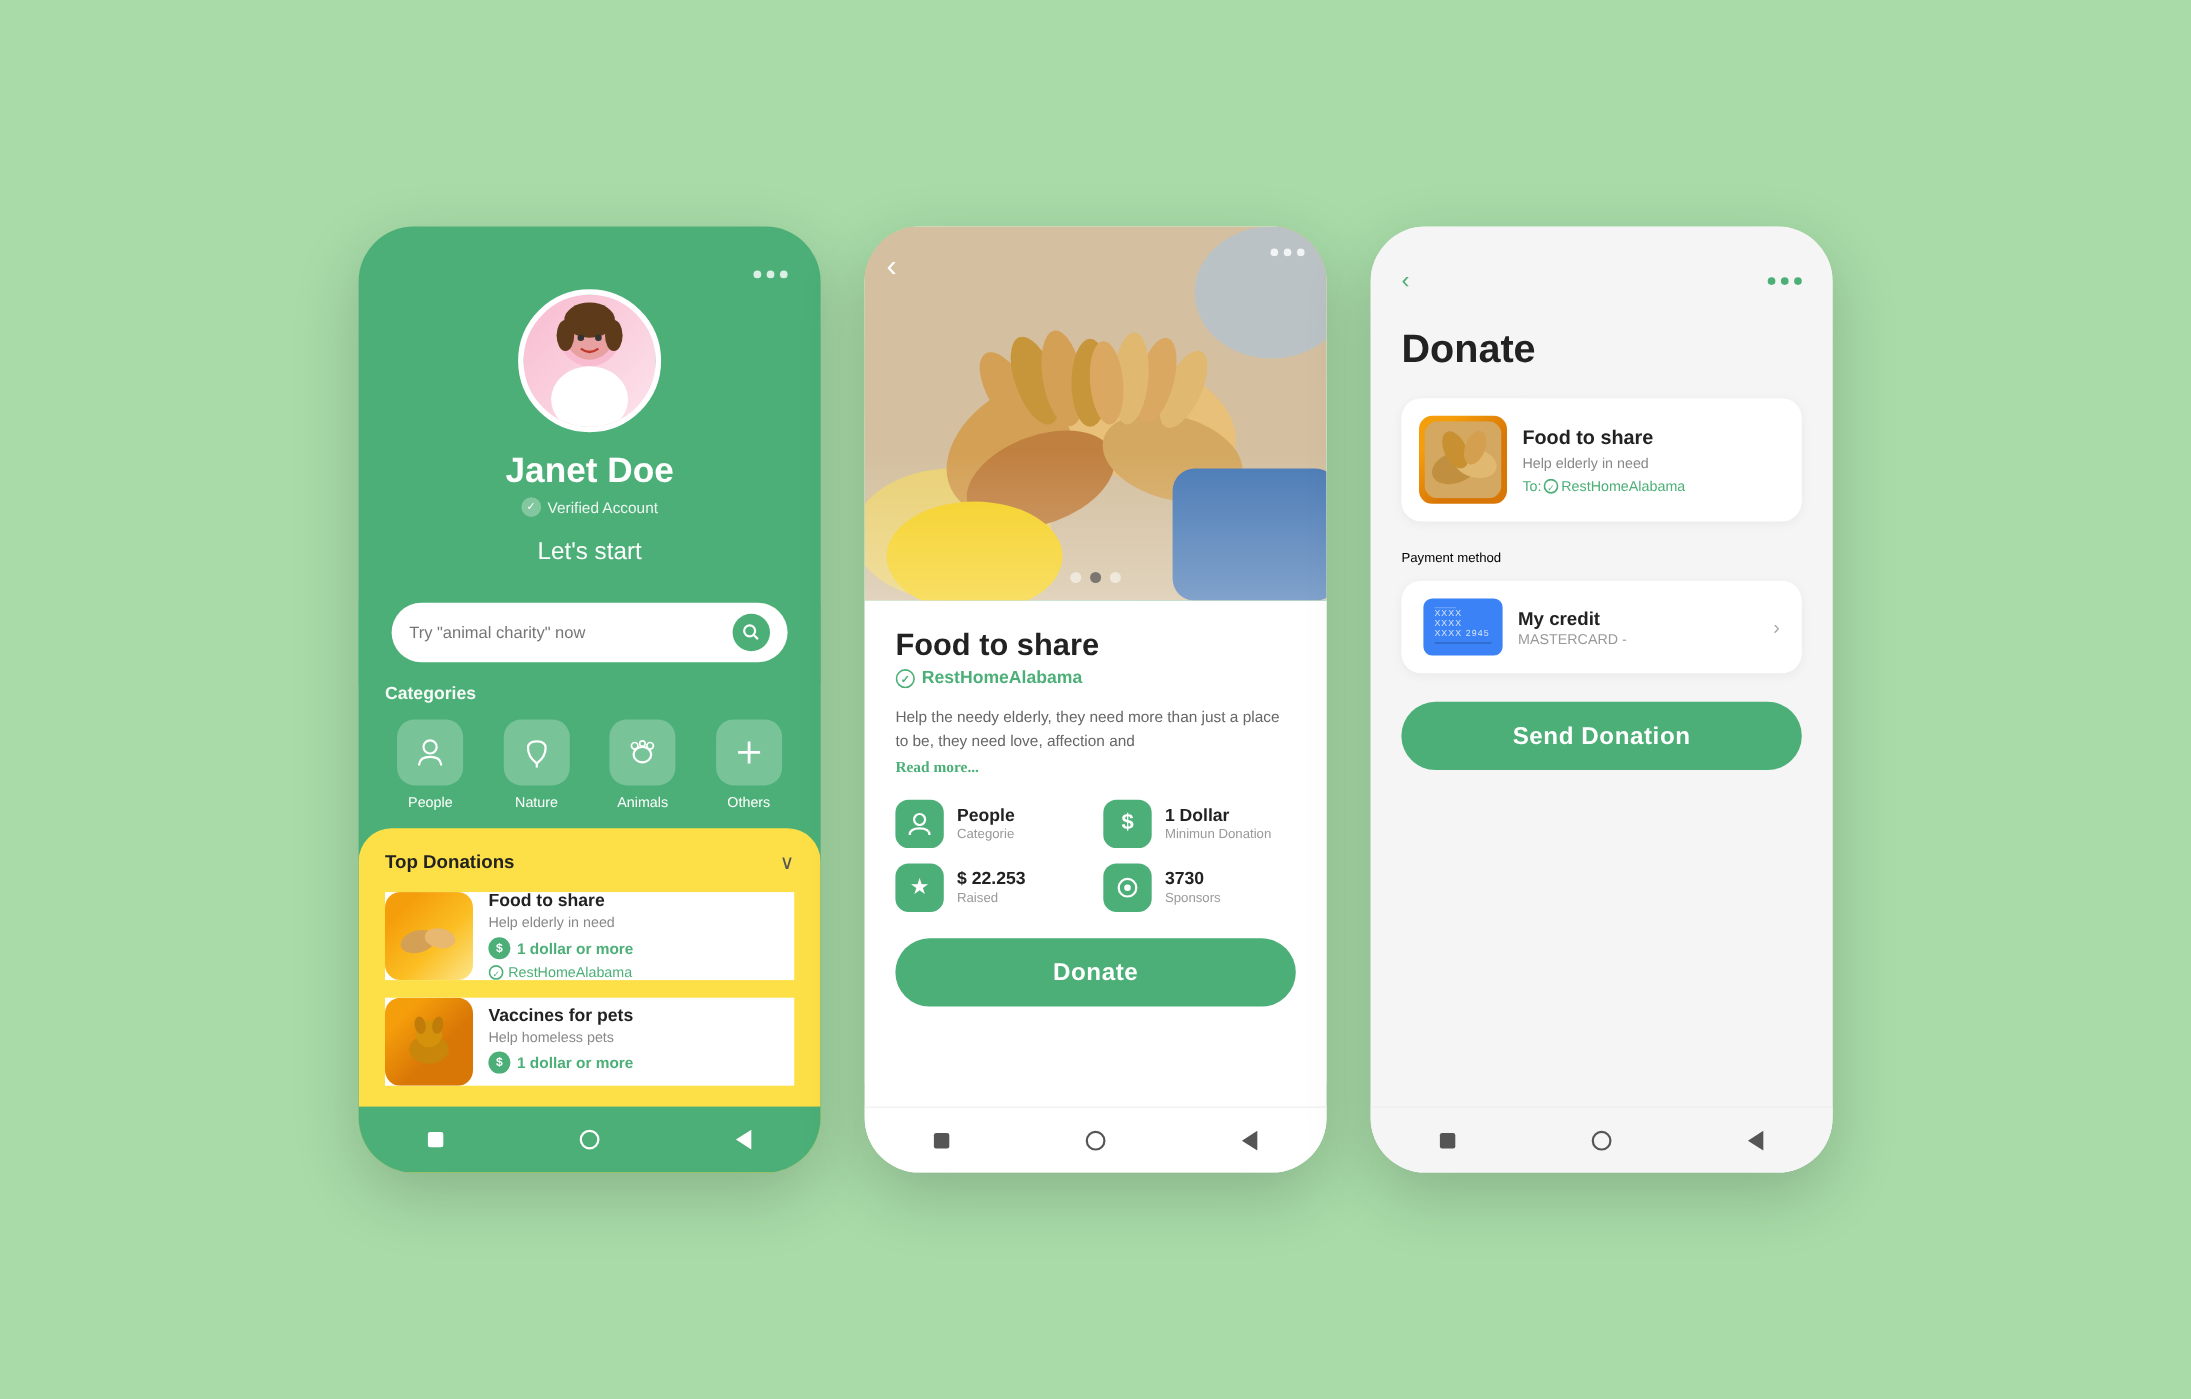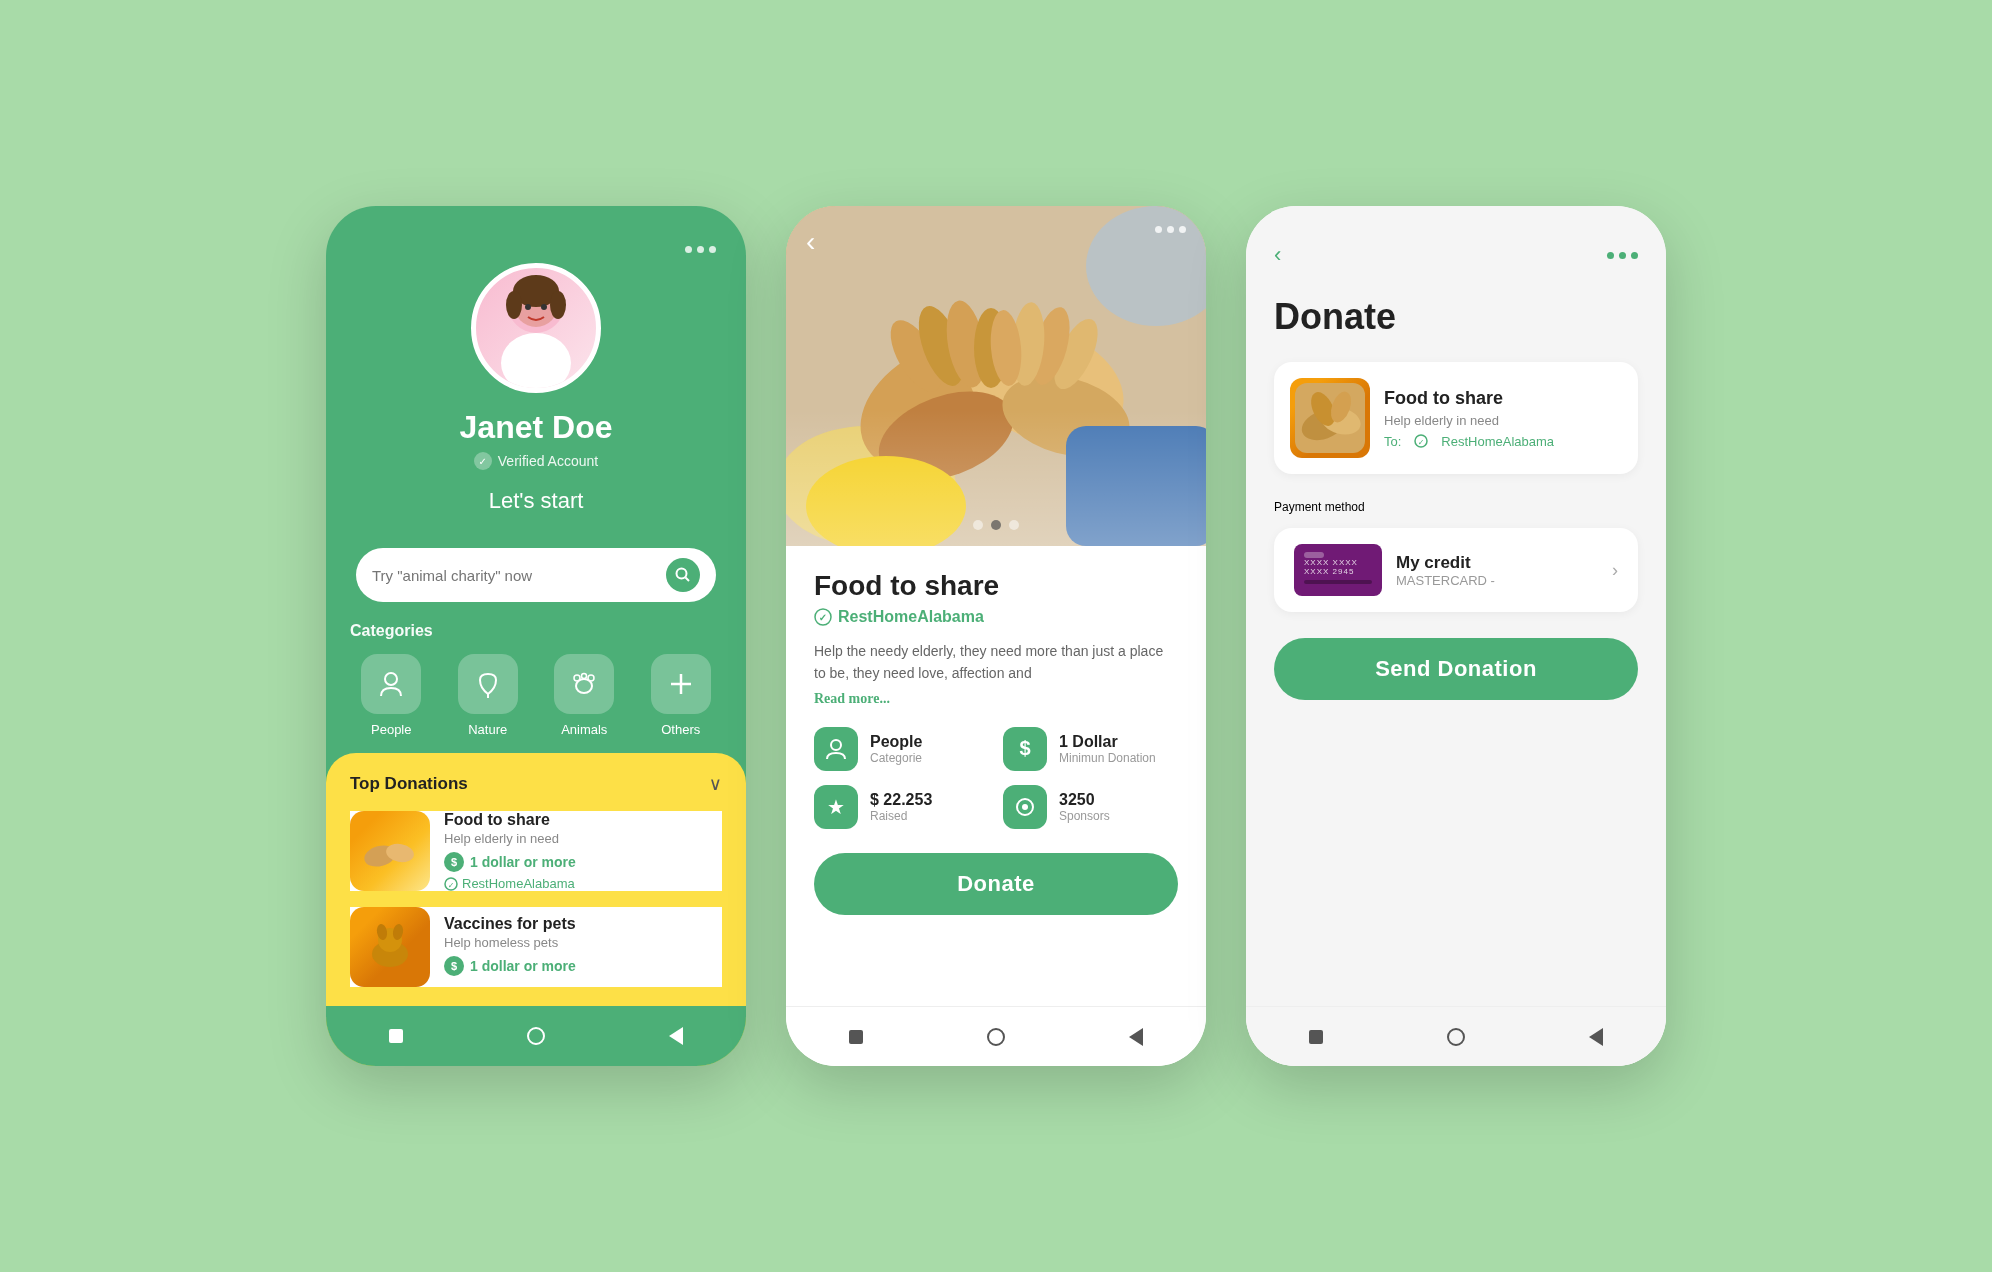--- a/index.html
+++ b/index.html
@@ -505,22 +505,22 @@
       color: #222;
       margin-bottom: 4px;
     }
     .p3-donation-subtitle {
       font-size: 13px;
       color: #888;
       margin-bottom: 6px;
     }
     .p3-donation-to {
       display: flex;
-      align-items: flex-start;
-      gap: 13px;
+      align-items: flex-end;
+      gap: 2px;
       font-size: 13px;
       color: #4caf77;
       font-weight: 500;
     }
     .p3-section-title {
       font-size: 12px;
       font-weight: 400;
       color: #000000;
       margin-bottom: 14px;
     }
@@ -528,23 +528,23 @@
       background: white;
       border-radius: 18px;
       padding: 16px 20px;
       display: flex;
       align-items: center;
       gap: 14px;
       margin-bottom: 26px;
       box-shadow: 0 2px 10px rgba(0,0,0,0.05);
     }
     .credit-card-visual {
-      width: 88px;
+      width: 72px;
       height: 52px;
-      background: #701a75;
+      background: #3b82f6;
       border-radius: 8px;
       display: flex;
       flex-direction: column;
       justify-content: space-between;
       padding: 8px 10px;
       flex-shrink: 0;
     }
     .cc-chip {
       width: 20px;
       height: 14px;
@@ -859,21 +859,21 @@
           </div>
         </div>
         <div class="stat-item">
           <div class="stat-icon-box">
             <svg width="22" height="22" viewBox="0 0 22 22">
               <circle cx="11" cy="11" r="8" stroke="white" stroke-width="2" fill="none"></circle>
               <circle cx="11" cy="11" r="3" fill="white"></circle>
             </svg>
           </div>
           <div class="stat-text-wrap">
-            <span class="stat-value">3250</span>
+            <span class="stat-value">3730</span>
             <span class="stat-label">Sponsors</span>
           </div>
         </div>
       </div>
 
       <button class="donate-btn">Donate</button>
     </div>
 
     <div class="phone-bottom">
       <div class="nav-btn">

